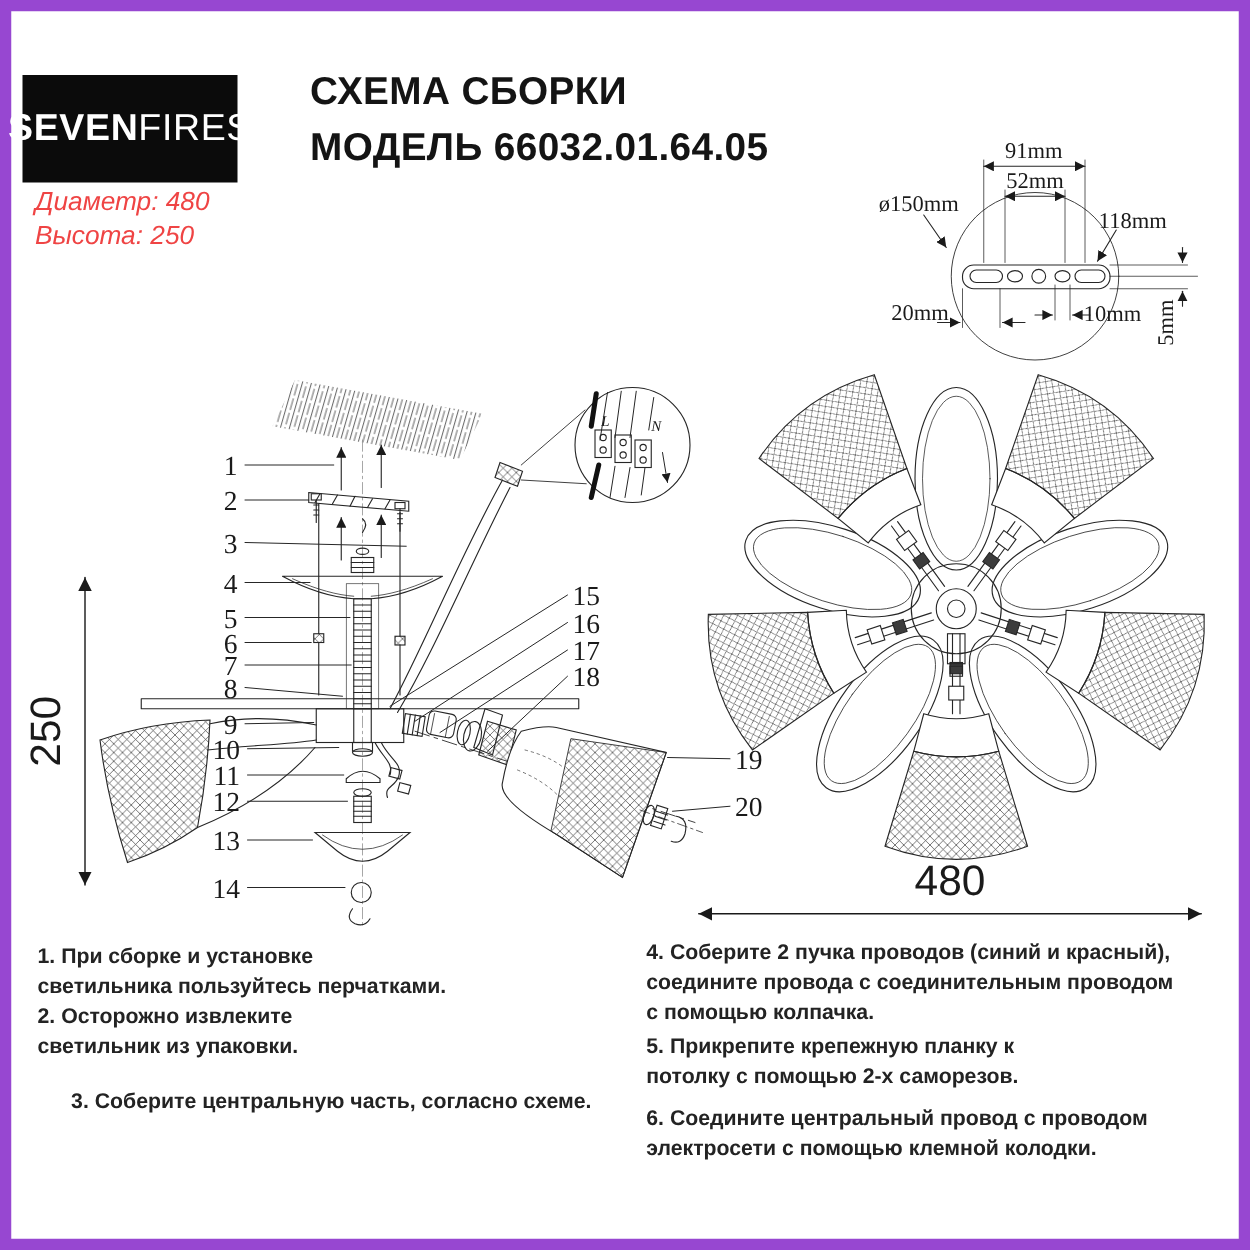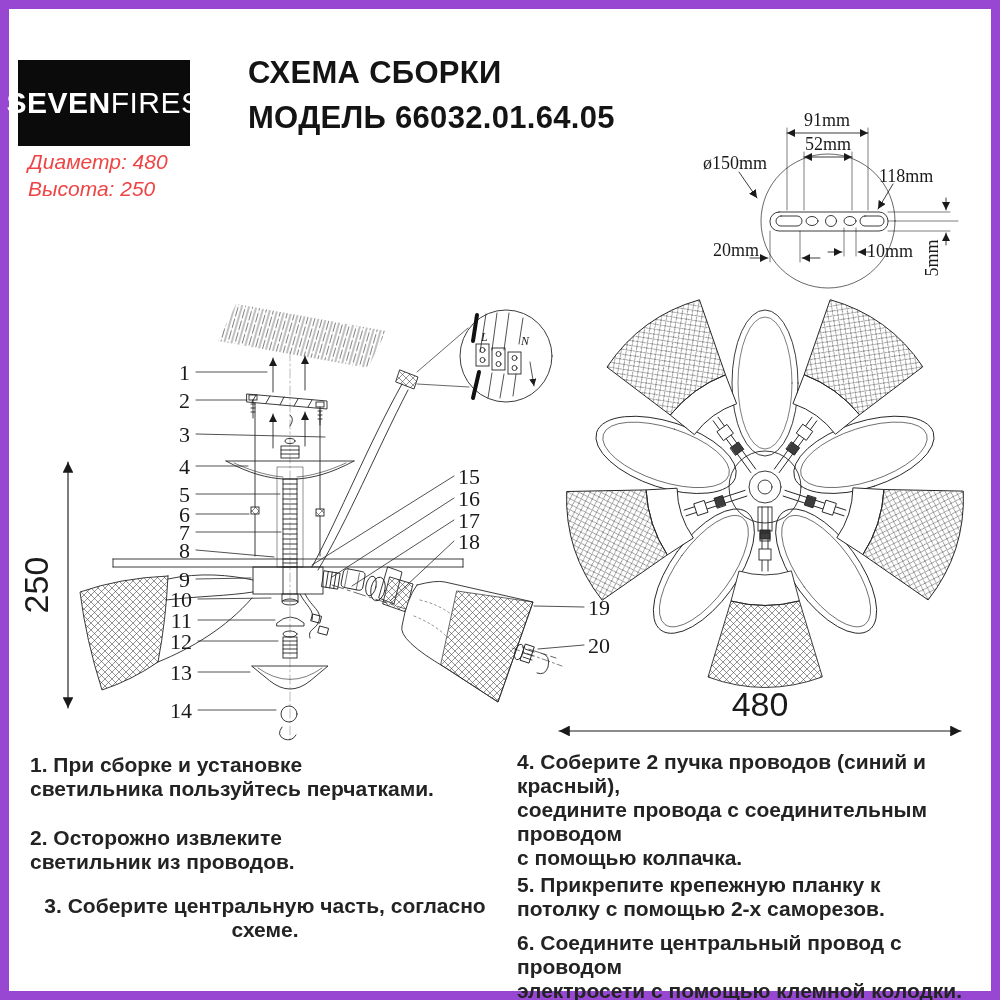--- a/index.html
+++ b/index.html
@@ -8,21 +8,21 @@
   .frame{position:absolute;inset:0;border:9px solid #9747d1;pointer-events:none;}
   .logo{position:absolute;left:18px;top:60px;width:172px;height:86px;background:#0b0b0b;
         color:#fff;display:flex;align-items:center;justify-content:center;
         font-size:30px;letter-spacing:.5px;white-space:nowrap;}
   .logo .b{font-weight:bold;}
   .logo .l{font-weight:normal;}
   .title{position:absolute;left:248px;top:50px;font-size:31px;font-weight:bold;
          color:#141414;line-height:45px;letter-spacing:.3px;}
   .spec{position:absolute;left:28px;top:148px;width:170px;text-align:left;
         font-size:21px;line-height:27px;color:#ef4444;font-style:italic;}
-  .instr{position:absolute;font-size:21px;font-weight:bold;color:#232323;line-height:24px;}
+  .instr{position:absolute;font-size:17px;font-weight:bold;color:#232323;line-height:24px;}
   .instr .item{margin:0;}
   svg text{font-family:"Liberation Serif",serif;fill:#1a1a1a;}
   svg .dimnum{font-family:"Liberation Sans",sans-serif;font-size:34px;fill:#1a1a1a;}
   svg .pnum{font-size:22px;}
   svg .mm{font-size:18px;}
   svg .term{font-size:12px;font-style:italic;}
 </style>
 </head>
 <body>
 
@@ -341,23 +341,23 @@
       <text class="mm" x="890" y="257" text-anchor="middle">10mm</text>
       <text class="mm" x="938" y="258" text-anchor="middle" transform="rotate(-90 938 258)">5mm</text>
     </g>
   </svg>
 
   <div class="instr" style="left:30px;top:753px;width:470px;">
     <div class="item">
       <div>1. При сборке и установке</div>
       <div>светильника пользуйтесь перчатками.</div>
     </div>
-    <div class="item" style="margin-top:25px;">
+    <div class="item" style="">
       <div>2. Осторожно извлеките</div>
-      <div>светильник из проводов.</div>
+      <div>светильник из упаковки.</div>
     </div>
     <div class="item" style="margin-top:20px;text-align:center;">
       <div>3. Соберите центральную часть, согласно схеме.</div>
     </div>
   </div>
   <div class="instr" style="left:517px;top:750px;width:470px;">
     <div class="item">
       <div>4. Соберите 2 пучка проводов (синий и красный),</div>
       <div>соедините провода с соединительным проводом</div>
       <div>с помощью колпачка.</div>

